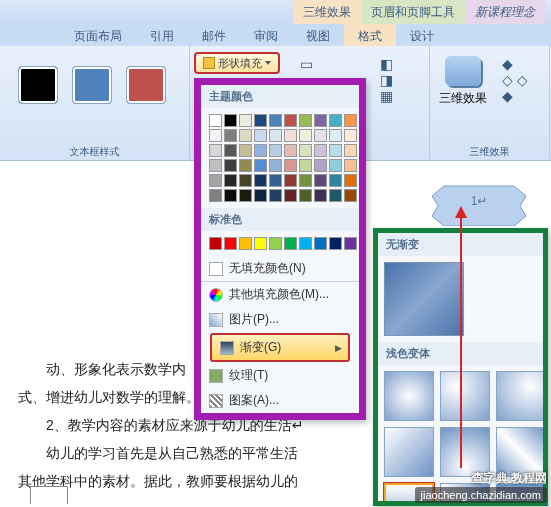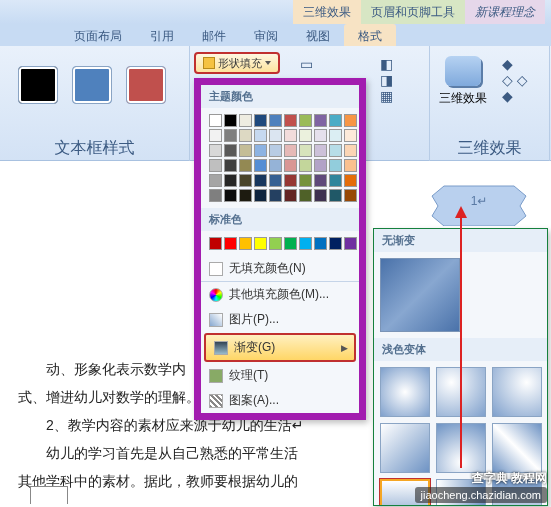--- a/index.html
+++ b/index.html
@@ -20,21 +20,21 @@
 .context-tab.txt { background: #f7e3c4; }
 .context-tab.hdr { background: #d7e6c4; }
 .context-tab.new { background: #e6d7ea; font-style: italic; }
 .ribbon-lower { position: absolute; top: 24px; left: 0; right: 0; height: 22px; background: #c7dbf3; display: flex; align-items: flex-start; }
 .rtab { padding: 4px 14px; color: #3b5a82; font-size: 12px; }
 .rtab.active { background: #f7e3c4; border-top-left-radius: 3px; border-top-right-radius: 3px; }
 
 
 .ribbon-body { position: absolute; top: 46px; left: 0; right: 0; height: 115px; background: linear-gradient(#e9f1fb,#d3e2f5); border-bottom: 1px solid #a8c1e0; }
 .group { position: absolute; top: 0; height: 115px; border-right: 1px solid #b7cce6; }
-.group-label { position: absolute; bottom: 2px; left: 0; right: 0; text-align: center; font-size: 16px; color: #3b5a82; }
+.group-label { position: absolute; bottom: 2px; left: 0; right: 0; text-align: center; font-size: 10px; color: #3b5a82; }
 
 
 .swatches { position: absolute; top: 20px; left: 18px; display: flex; gap: 14px; }
 .swatch { width: 40px; height: 38px; border: 1px solid #8aa4c4; border-radius: 4px; box-shadow: inset 0 0 0 2px #fff; }
 
 
 .fill-btn { position: absolute; top: 6px; left: 194px; width: 86px; height: 22px; background: linear-gradient(#fef7e0,#fde39e); border: 2px solid #c03030; border-radius: 4px; display: flex; align-items: center; justify-content: center; gap: 3px; font-size: 11px; color: #3a3a3a; }
 .fill-icon { width: 12px; height: 12px; background: #f5c242; border: 1px solid #b88a1a; }
 .arrow-dn { width: 0; height: 0; border-left: 3px solid transparent; border-right: 3px solid transparent; border-top: 4px solid #555; }
 
@@ -42,26 +42,26 @@
 .mini-icons { position: absolute; top: 10px; display: flex; flex-direction: column; gap: 6px; font-size: 14px; color: #3b5a82; }
 .shape3d { position: absolute; top: 10px; left: 435px; width: 56px; text-align: center; }
 .shape3d .cube { width: 36px; height: 30px; margin: 0 auto 4px; background: linear-gradient(#b6d2f2,#7fa9dc); border-radius: 6px; box-shadow: 2px 2px 0 #5b7da8; }
 
 
 .dropdown { position: absolute; top: 78px; left: 194px; width: 172px; background: #f4f7fb; border: 7px solid #a21caf; box-shadow: 2px 3px 6px rgba(0,0,0,.25); z-index: 5; }
 .section-hdr { padding: 4px 8px; font-size: 11px; font-weight: bold; color: #54708f; background: #e6eef8; }
 .color-grid { padding: 6px 8px; display: grid; grid-template-columns: repeat(10, 13px); gap: 2px; }
 .cchip { width: 13px; height: 13px; border: 1px solid #999; }
 .menu-item { display: flex; align-items: center; gap: 6px; padding: 4px 8px; font-size: 12px; color: #333; }
-.menu-item.hot { background: linear-gradient(#fff0c0,#ffd666); border: 2px solid #c03030; border-radius: 3px; margin: 1px 3px; position: relative; }
+.menu-item.hot { background: linear-gradient(#fff0c0,#ffd666); border: 2px solid #c03030; border-radius: 3px; margin: 1px 9px; position: relative; }
 .menu-item.hot::after { content: "▶"; position: absolute; right: 6px; font-size: 9px; color: #555; }
 .mi-icon { width: 14px; height: 14px; display: inline-block; border: 1px solid #aaa; background: #eee; }
 
 
-.submenu { position: absolute; top: 228px; left: 373px; width: 175px; height: 278px; background: #f4f7fb; border: 1px solid #15803d; box-shadow: 2px 3px 6px rgba(0,0,0,.25); z-index: 6; overflow: hidden; }
+.submenu { position: absolute; top: 228px; left: 373px; width: 175px; height: 278px; background: #f4f7fb; border: 5px solid #15803d; box-shadow: 2px 3px 6px rgba(0,0,0,.25); z-index: 6; overflow: hidden; }
 .grad-preview { margin: 6px; width: 80px; height: 74px; background: linear-gradient(135deg,#4a72aa,#88a7d0,#4a72aa); border: 1px solid #7b94b6; }
 .thumbs { display: grid; grid-template-columns: repeat(3, 50px); gap: 6px; padding: 6px; }
 .thumb { width: 50px; height: 50px; border: 1px solid #8aa4c4; }
 .thumb.sel { border: 2px solid #f5a623; box-shadow: 0 0 0 1px #c03030; }
 
 
 .doc { position: absolute; top: 161px; left: 0; right: 0; bottom: 0; background: #fff; padding: 14px 18px; font-size: 14px; color: #222; line-height: 2; z-index: 1; }
 .doc p { text-indent: 2em; }
 
 
@@ -94,20 +94,21 @@
   <div class="context-tab new">新课程理念</div>
 </div>
 
 <div class="ribbon-lower">
   <div class="rtab" style="margin-left:60px">页面布局</div>
   <div class="rtab">引用</div>
   <div class="rtab">邮件</div>
   <div class="rtab">审阅</div>
   <div class="rtab">视图</div>
   <div class="rtab active">格式</div>
+  <div class="rtab">设计</div>
 </div>
 
 <div class="ribbon-body">
   <div class="group" style="left:0;width:190px">
     <div class="swatches">
       <div class="swatch" style="background:#000"></div>
       <div class="swatch" style="background:#4f81bd"></div>
       <div class="swatch" style="background:#c0504d"></div>
     </div>
     <div class="group-label">文本框样式</div>

